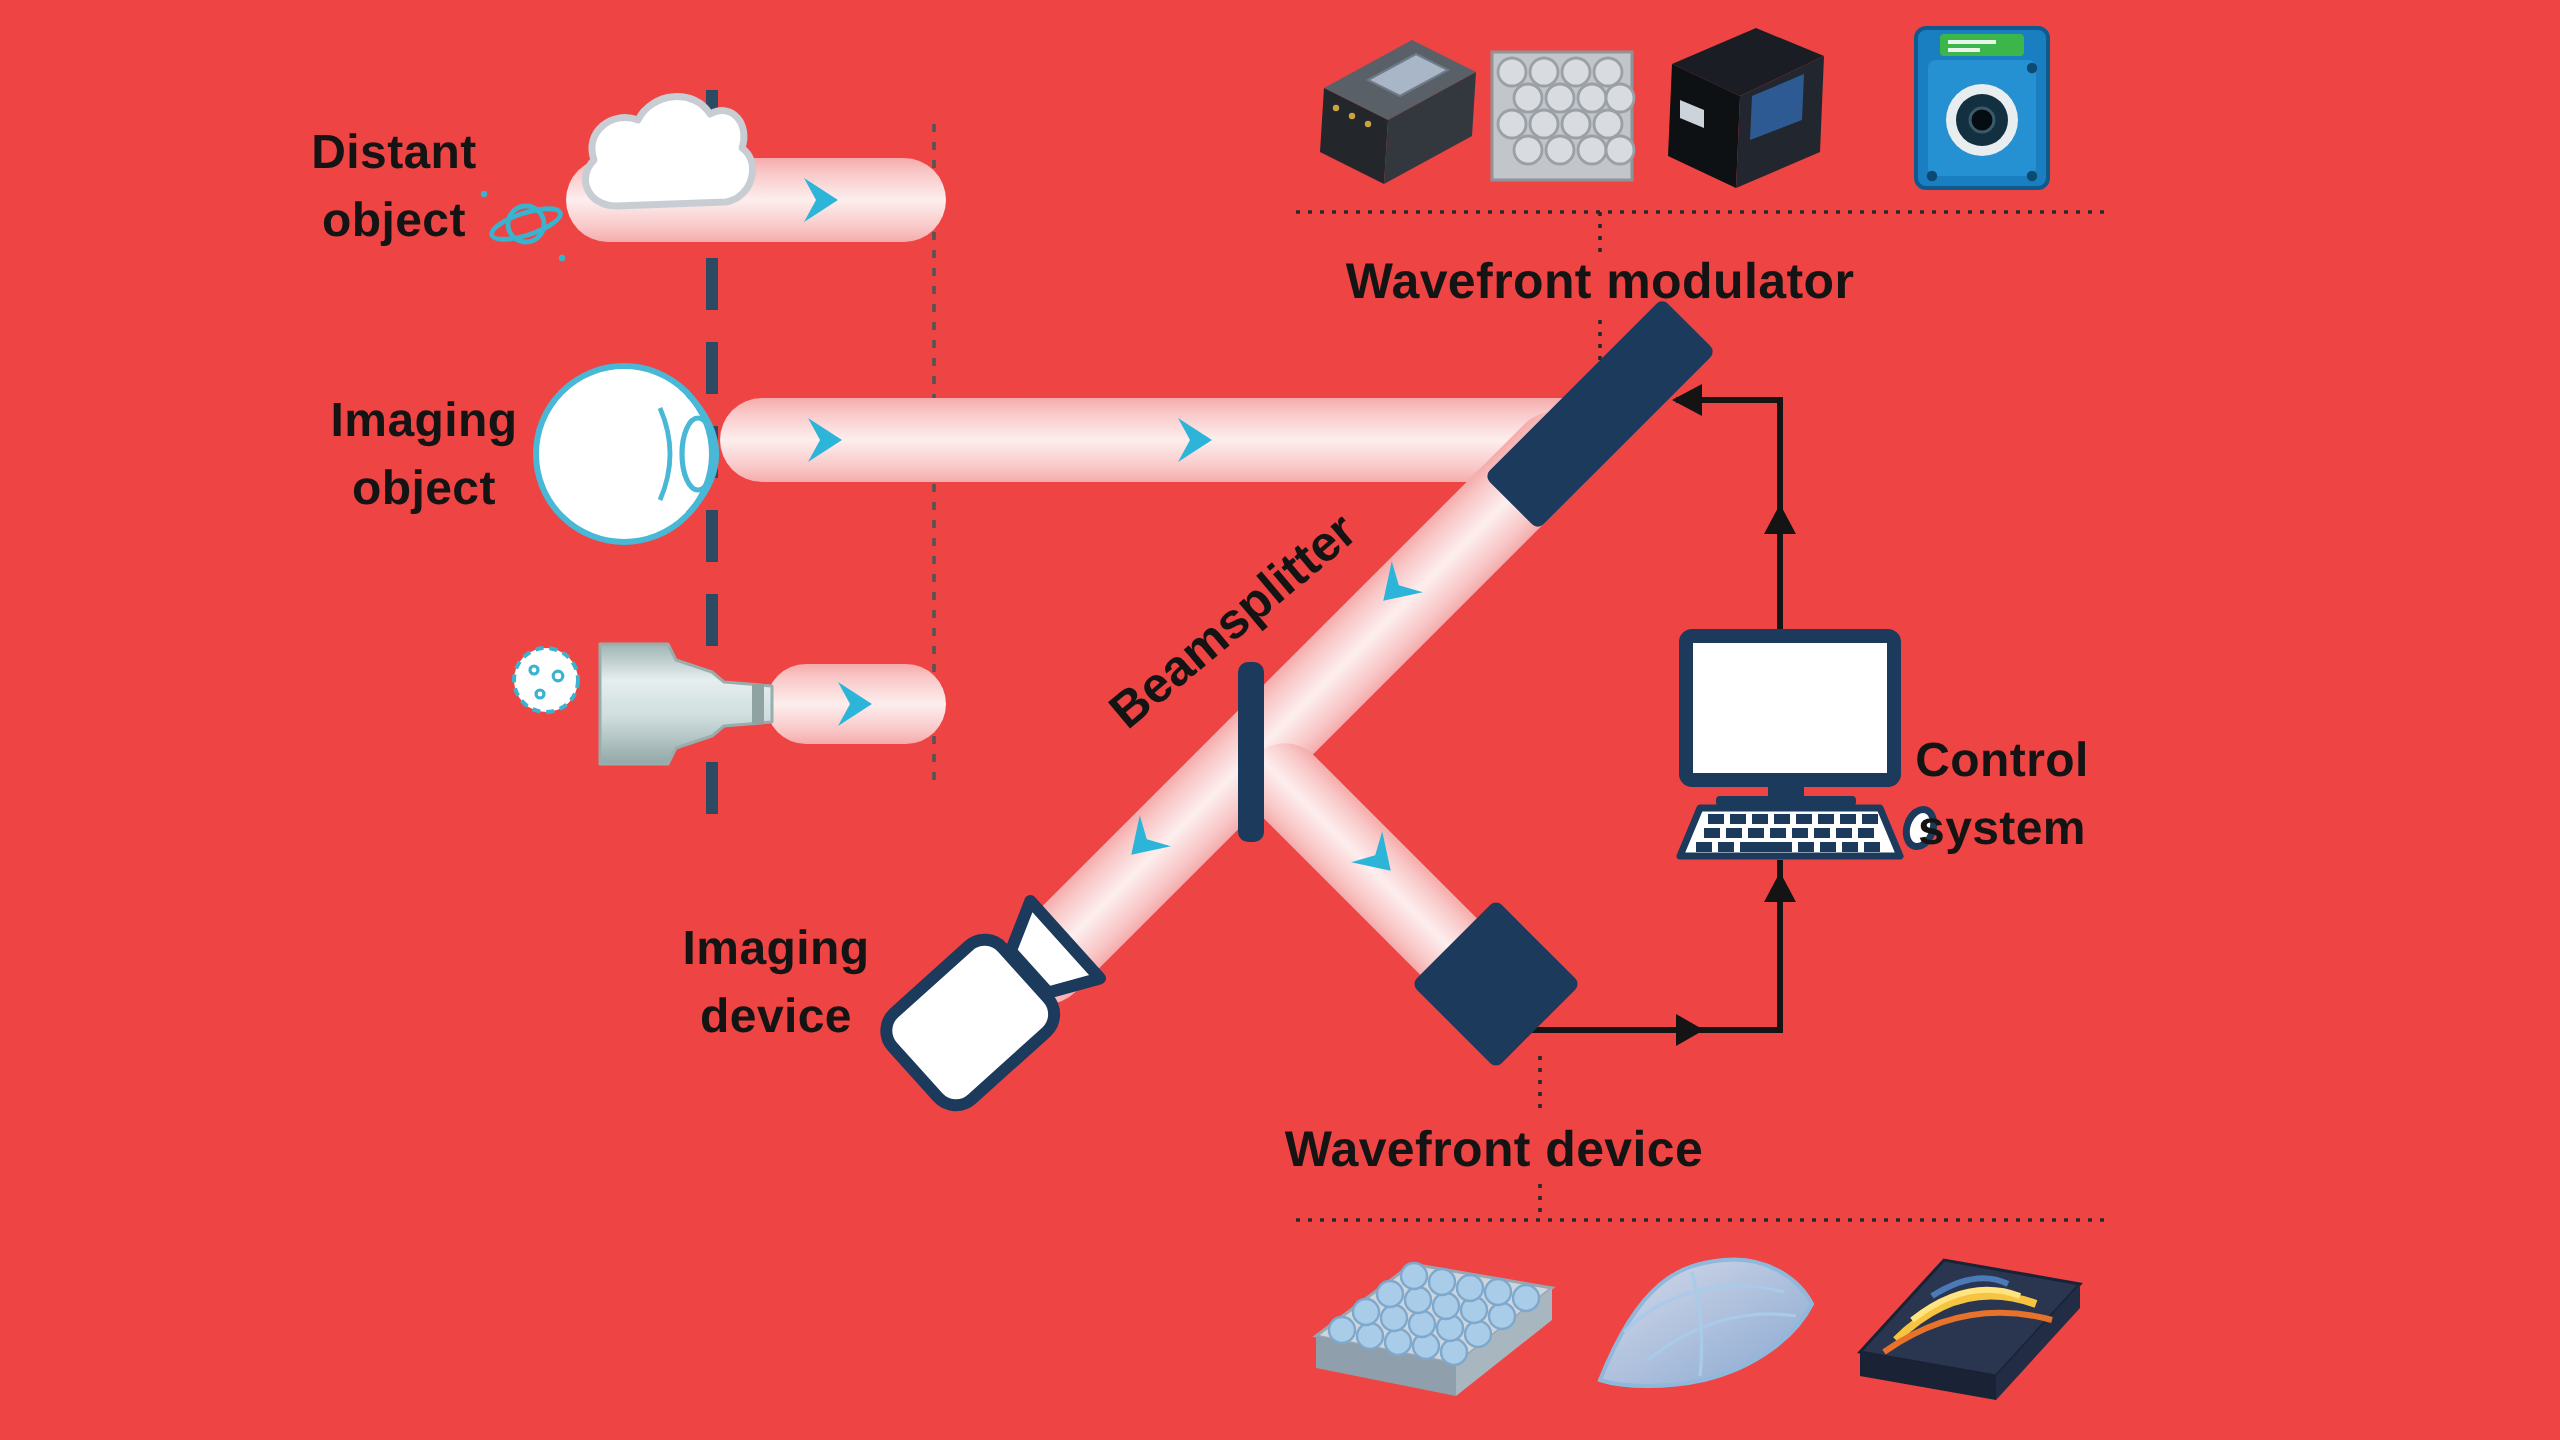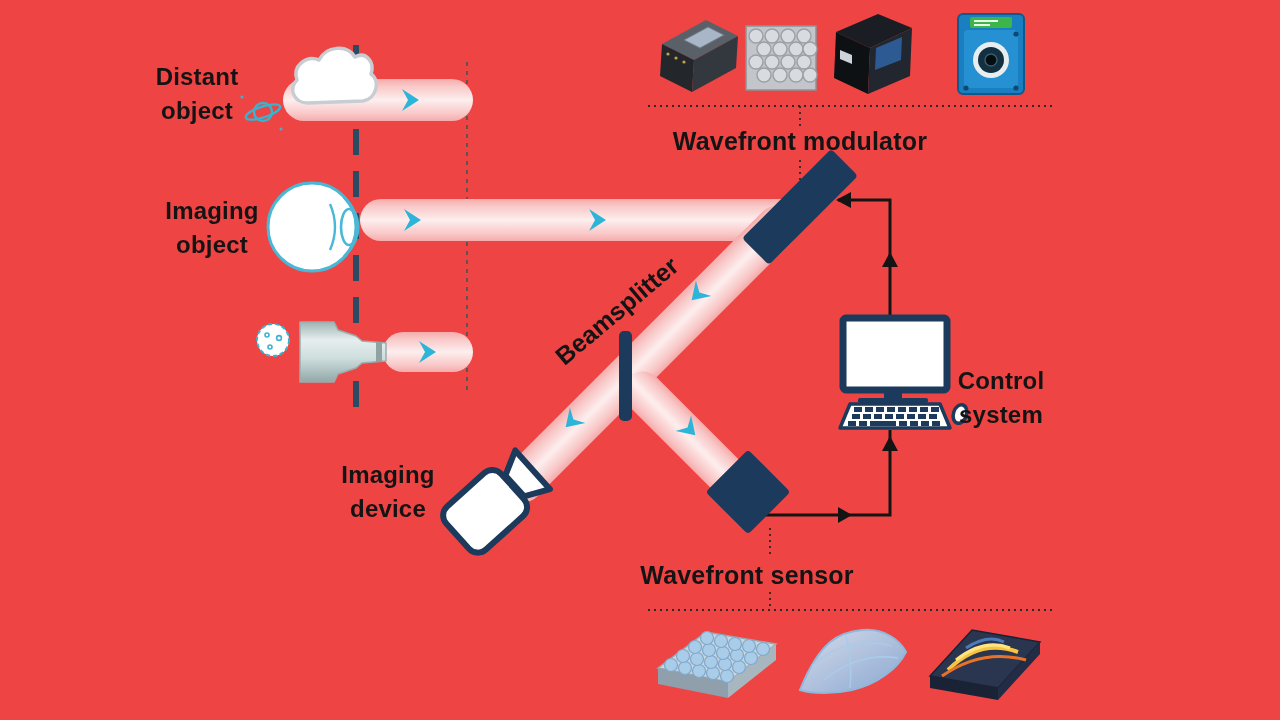--- a/index.html
+++ b/index.html
@@ -260,17 +260,17 @@
   </svg>
 
   <div class="lbl" style="left:117px; top:60px; width:160px;">Distant
 object</div>
   <div class="lbl" style="left:132px; top:194px; width:160px;">Imaging
 object</div>
   <div class="lbl" style="left:308px; top:458px; width:160px;text-align:center;">Imaging
 device</div>
   <div class="lbl-rot" style="left:617px; top:311px;">Beamsplitter</div>
   <div class="lbl lbl-big" style="left:650px; top:124px; width:300px;">Wavefront modulator</div>
-  <div class="lbl lbl-big" style="left:597px; top:558px; width:300px;">Wavefront sensor</div>
+  <div class="lbl lbl-big" style="left:597px; top:558px; width:300px;">Wavefront device</div>
   <div class="lbl" style="left:921px; top:332px; width:160px;margin-top:32px;">Control
 system</div>
 
 </div>
 
 </body></html>

